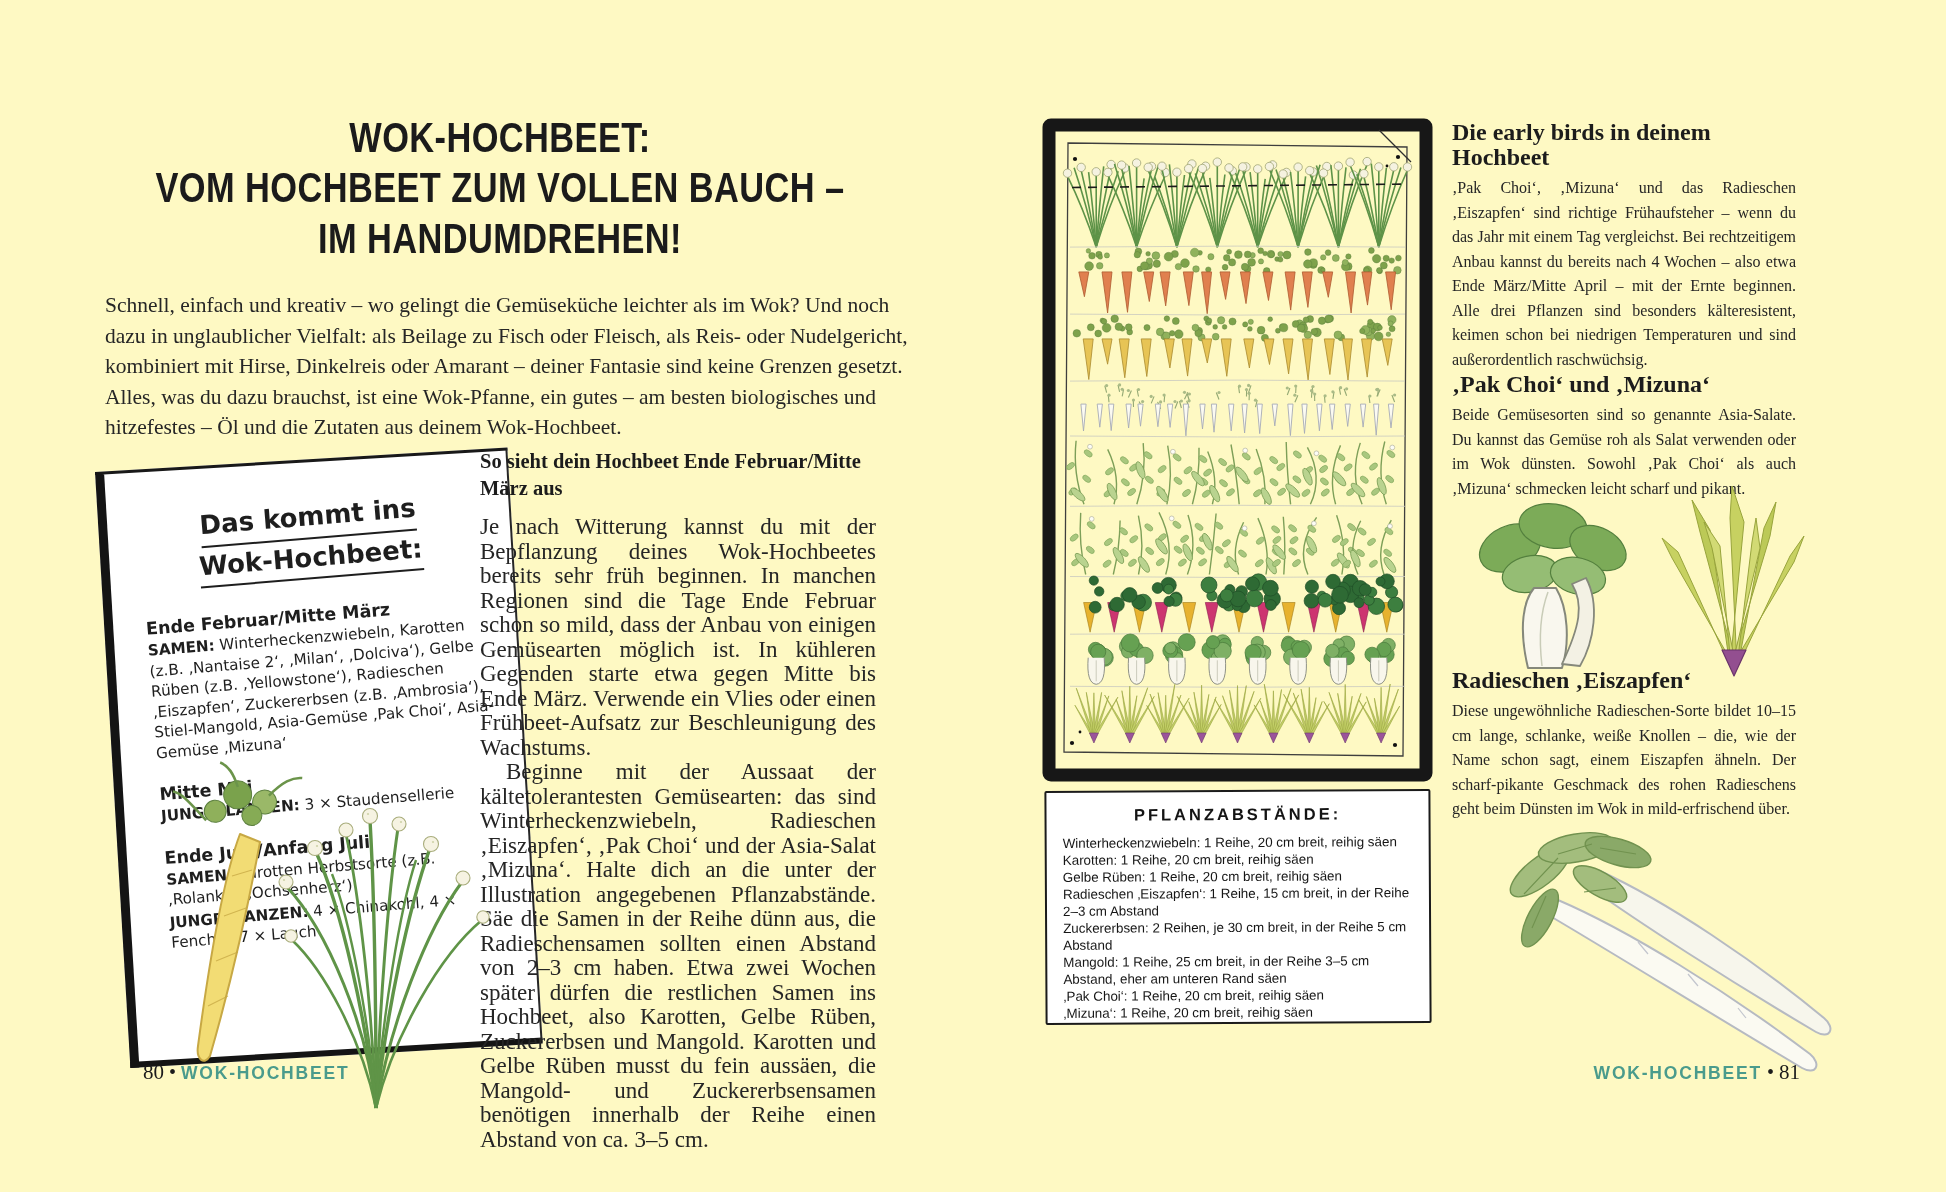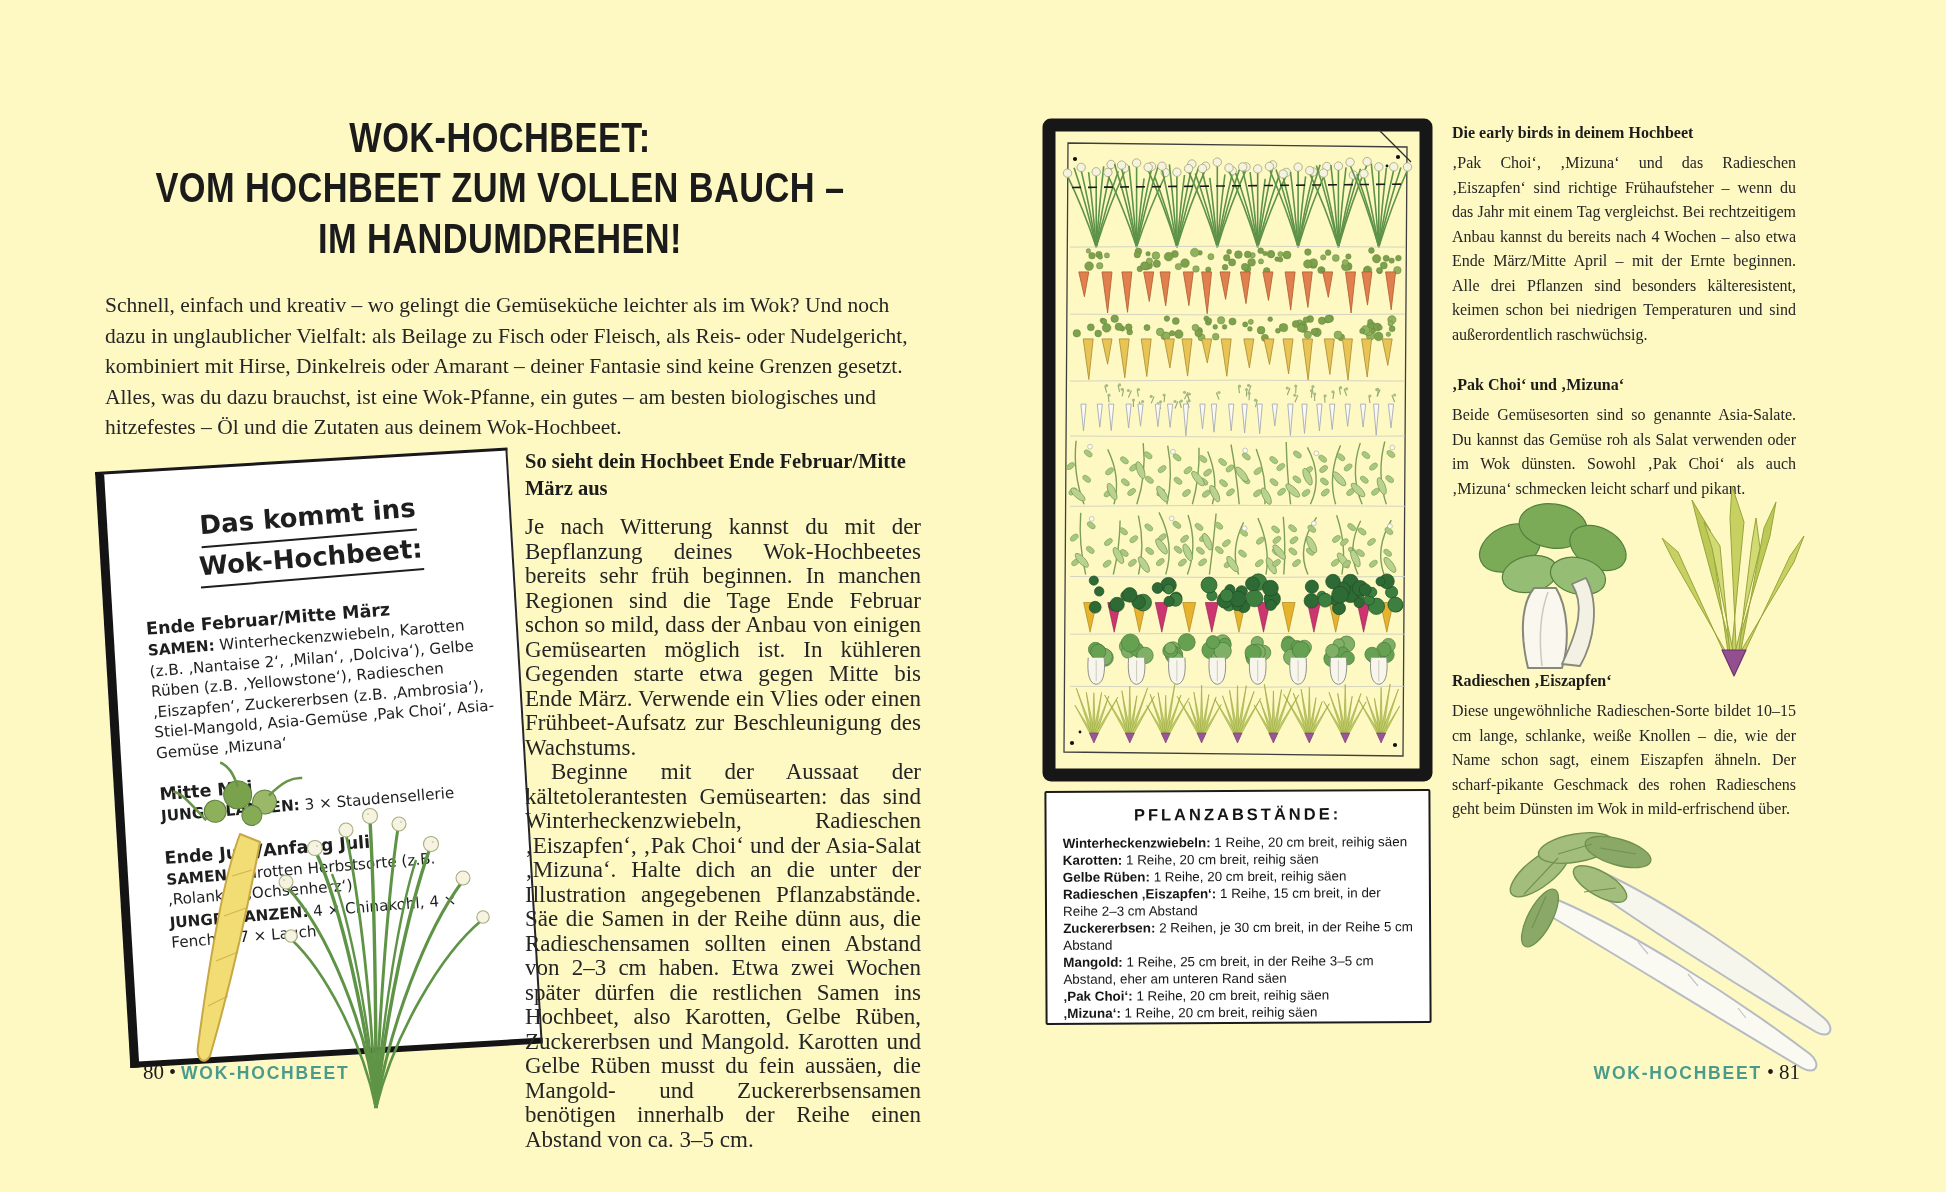--- a/index.html
+++ b/index.html
@@ -15,36 +15,36 @@
      border-top:3px solid #191919;border-left:9px solid #141414;border-right:2px solid #262626;
      border-bottom:6px solid #141414;transform:rotate(-3.4deg);transform-origin:0 0;}
   .note-head{margin-top:36px;text-align:center;transform:rotate(-1.3deg);
      font-family:"DejaVu Sans",sans-serif;font-weight:700;font-size:26px;line-height:1.45;
      color:#1e1e1e;}
   .note-head div{display:inline-block;border-bottom:2.5px solid #1e1e1e;padding-bottom:1px;}
   .note-sections{margin:26px 24px 0 36px;transform:rotate(-1.2deg);color:#1e1e1e;}
   .note-date{font-family:"DejaVu Sans",sans-serif;font-weight:700;font-size:17.5px;margin-top:21px;}
   .note-body{font-family:"DejaVu Sans",sans-serif;font-size:15.2px;line-height:20.5px;margin-top:2px;}
   .note-body b{font-weight:700;}
-  .midcol{position:absolute;left:525px;top:448px;width:396px;}
+  .midcol{position:absolute;left:480px;top:448px;width:396px;}
   .midcol h3{font-size:20.5px;line-height:27px;margin:0 0 13px 0;font-weight:700;color:#1c1c1c;}
   .midcol p{font-size:23px;line-height:24.5px;text-align:justify;margin:0;color:#252525;}
   .midcol p.indent{text-indent:26px;}
   
   .rsec{position:absolute;width:344px;left:1452px;}
-  .rsec h3{font-size:16px;line-height:25px;margin:0 0 6px 0;font-weight:700;color:#1c1c1c;}
+  .rsec h3{font-size:24px;line-height:25px;margin:0 0 6px 0;font-weight:700;color:#1c1c1c;}
   .rsec p{font-size:16px;line-height:24.5px;text-align:justify;margin:0;color:#252525;}
   .bed{position:absolute;left:1040px;top:116px;width:395px;height:668px;}
   .spacing-box{position:absolute;left:1045px;top:790px;width:386px;height:234px;
      border:2.5px solid #1b1b1b;border-radius:2px;transform:rotate(-.3deg);background:#fff;box-sizing:border-box;}
   .spacing-title{margin-top:13px;text-align:center;font-family:"Liberation Sans",sans-serif;
      font-weight:700;font-size:16.5px;letter-spacing:3px;color:#141414;}
   .spacing-list{margin:10px 16px 0 16px;font-family:"Liberation Sans",sans-serif;
      font-size:13.4px;line-height:17px;color:#161616;}
-  .spacing-list b{font-weight:700;}
+  .spacing-list b{font-weight:400;}
   
   .footer{position:absolute;top:1060px;font-size:20px;color:#1b1b1b;}
   .footer .chap{font-family:"Liberation Sans",sans-serif;font-weight:700;font-size:17.5px;
      letter-spacing:1.8px;color:#4a9b8c;}
   .footer .pg{font-family:"Liberation Serif",serif;font-size:21px;}
   .footer-left{left:143px;}
   .footer-right{right:146px;text-align:center;}
   .illus{position:absolute;}
   svg{display:block;}
 </style>

